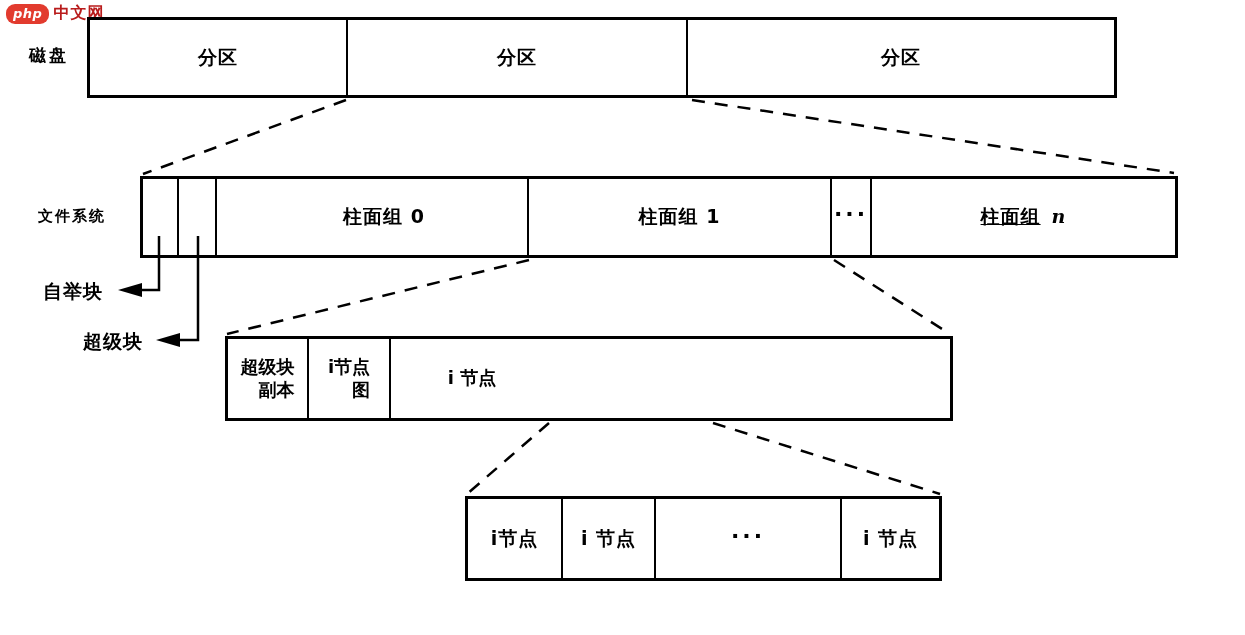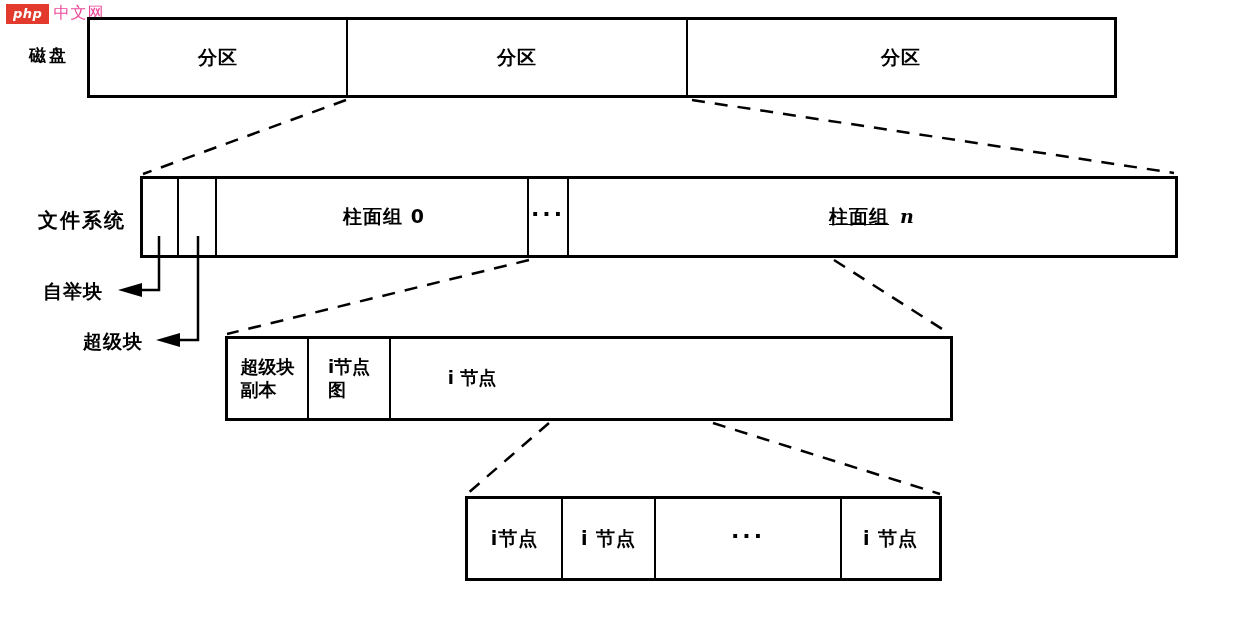--- a/index.html
+++ b/index.html
@@ -9,40 +9,40 @@
     background:#ffffff;
     font-family:"DejaVu Sans","Liberation Sans",sans-serif;
     color:#000;
     overflow:hidden;
   }
   
   .logo{position:absolute;left:6px;top:3px;display:flex;align-items:center;gap:4px;}
   .logo-badge{
     display:inline-block;background:#e23b2e;color:#fff;
     font-weight:bold;font-style:italic;font-size:13px;line-height:1;
-    padding:3px 7px 4px 7px;border-radius:0;letter-spacing:.5px;
+    padding:3px 7px 4px 7px;border-radius:9px;letter-spacing:.5px;
   }
-  .logo-site{font-weight:normal;font-size:16px;color:#ec4899;letter-spacing:1px;}
+  .logo-site{font-weight:bold;font-size:16px;color:#b91c1c;letter-spacing:1px;}
 
   
   .flabel{position:absolute;font-weight:bold;white-space:nowrap;}
   .lab-disk{left:29px;top:44px;font-size:17px;letter-spacing:3px;}
-  .lab-fs{left:38px;top:207px;font-size:20px;letter-spacing:2px;}
+  .lab-fs{left:38px;top:207px;font-size:15px;letter-spacing:2px;}
   .lab-boot{left:43px;top:279px;font-size:19px;letter-spacing:1px;text-align:right;}
   .lab-super{left:83px;top:329px;font-size:19px;letter-spacing:1px;}
 
   
   .bar{
     position:absolute;display:flex;box-sizing:border-box;
     border:3px solid #000;background:#fff;
   }
   .cell{
     box-sizing:border-box;display:flex;align-items:center;justify-content:center;
     border-right:2px solid #000;
-    font-weight:bold;font-size:19px;text-align:left;
+    font-weight:bold;font-size:19px;text-align:right;
     white-space:pre-line;line-height:1.25;letter-spacing:1px;
   }
   .cell:last-child{border-right:none;}
   .cell.grow{flex:1 1 auto;}
   .dots{font-size:22px;letter-spacing:3px;padding-bottom:6px;}
   .bar-disk{left:87px;top:17px;width:1030px;height:81px;}
   .bar-fs{left:140px;top:176px;width:1038px;height:82px;}
   .bar-cg{left:225px;top:336px;width:728px;height:85px;}
   .bar-inode{left:465px;top:496px;width:477px;height:85px;}
   .bar-cg .cell{font-size:18px;letter-spacing:0;}
@@ -77,20 +77,21 @@
   <div class="bar bar-disk">
     <div class="cell" style="flex:0 0 258px;">分区</div>
     <div class="cell" style="flex:0 0 340px;">分区</div>
     <div class="cell grow">分区</div>
   </div>
 
   <div class="bar bar-fs">
     <div class="cell" style="flex:0 0 36px;"></div>
     <div class="cell" style="flex:0 0 38px;"></div>
     <div class="cell" style="flex:0 0 312px;padding-left:24px;">柱面组 0</div>
+    <div class="cell" style="flex:0 0 303px;">柱面组 1</div>
     <div class="cell dots" style="flex:0 0 40px;">···</div>
     <div class="cell grow">
       <span class="cgn-prefix">柱面组</span><span class="var-n">n</span>
     </div>
   </div>
 
   <div class="bar bar-cg">
     <div class="cell" style="flex:0 0 81px;">超级块
 副本</div>
     <div class="cell" style="flex:0 0 82px;">i节点

